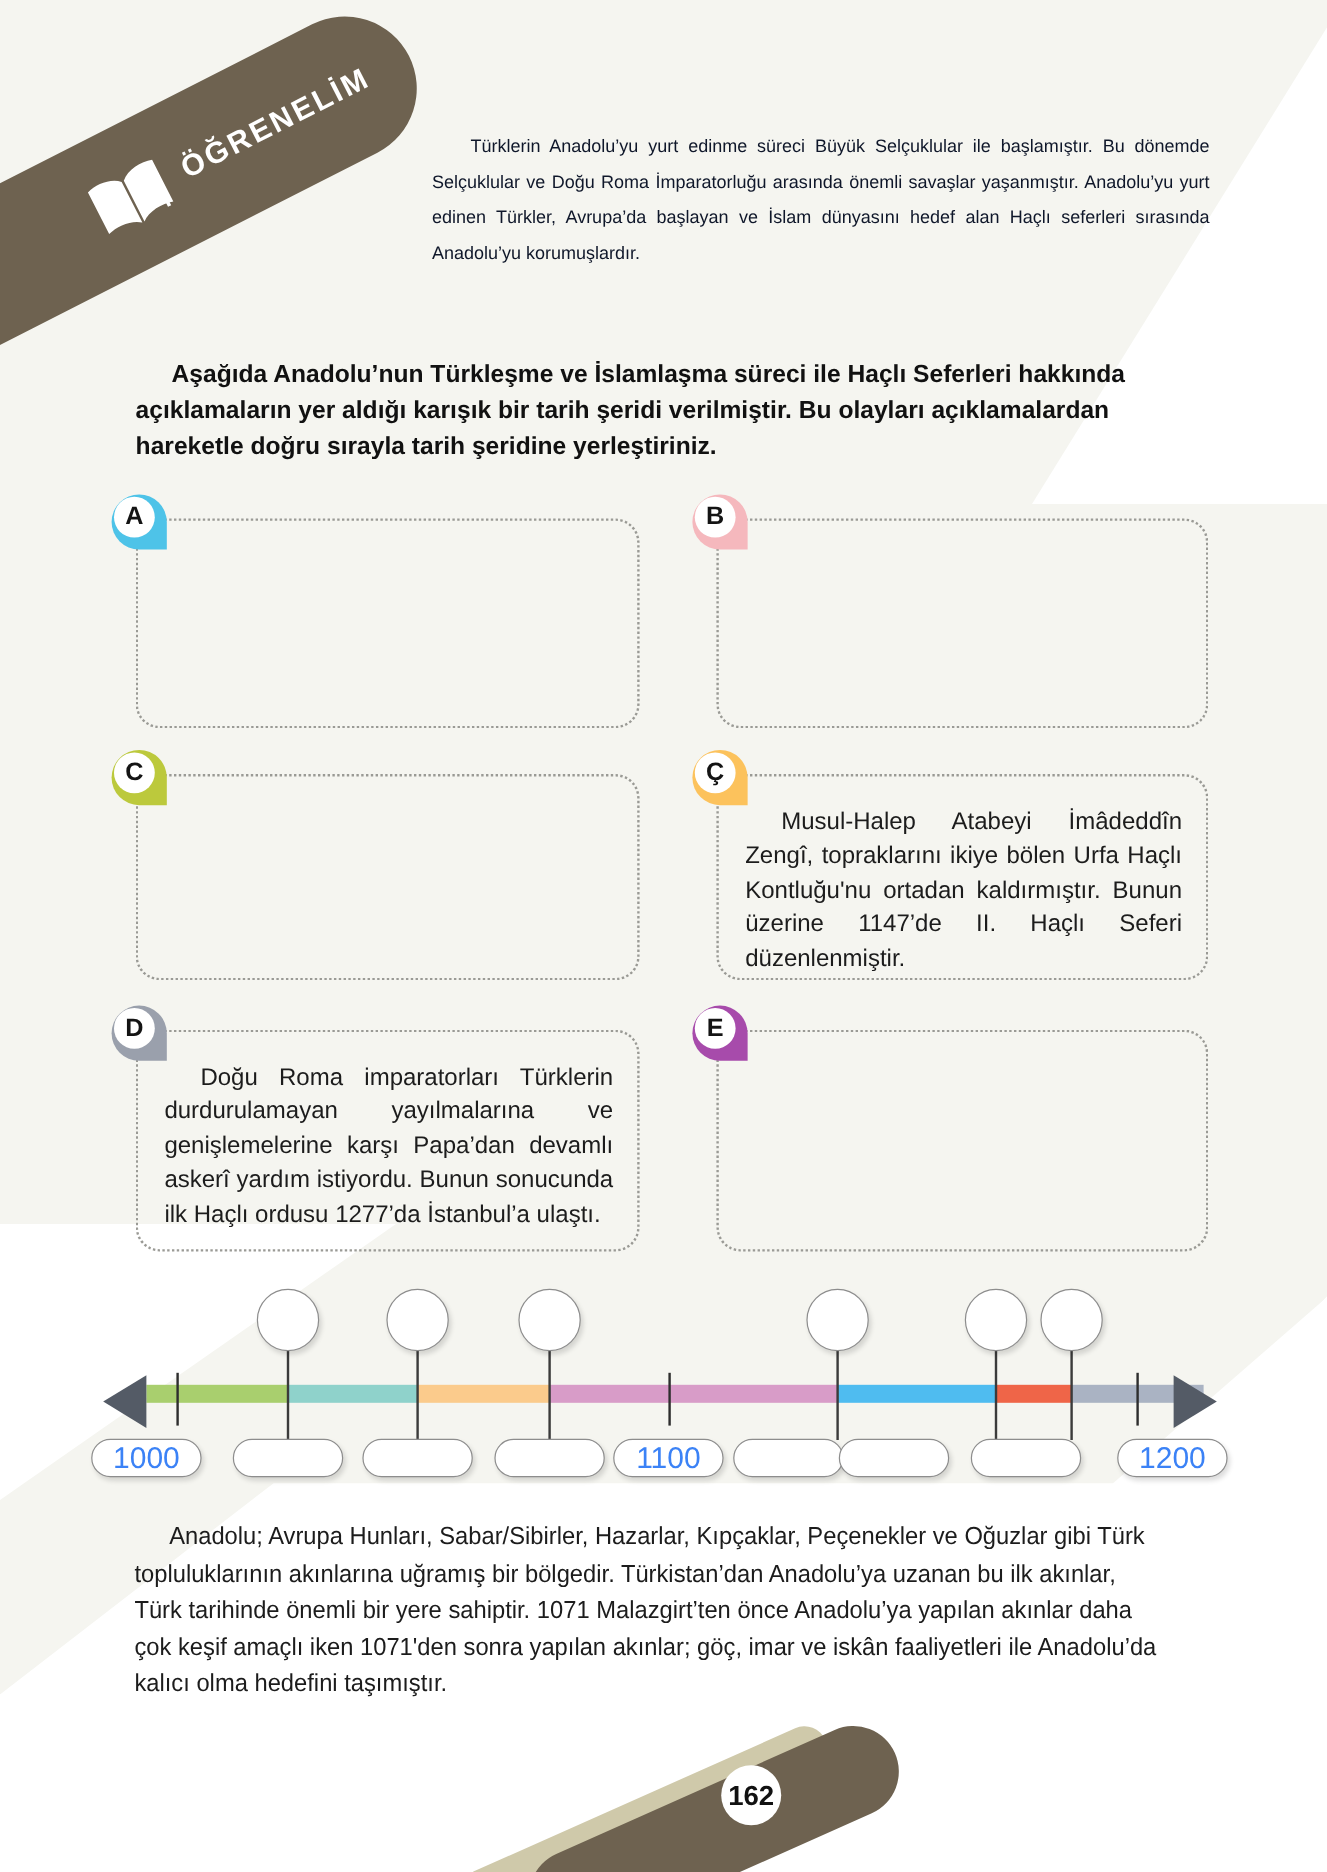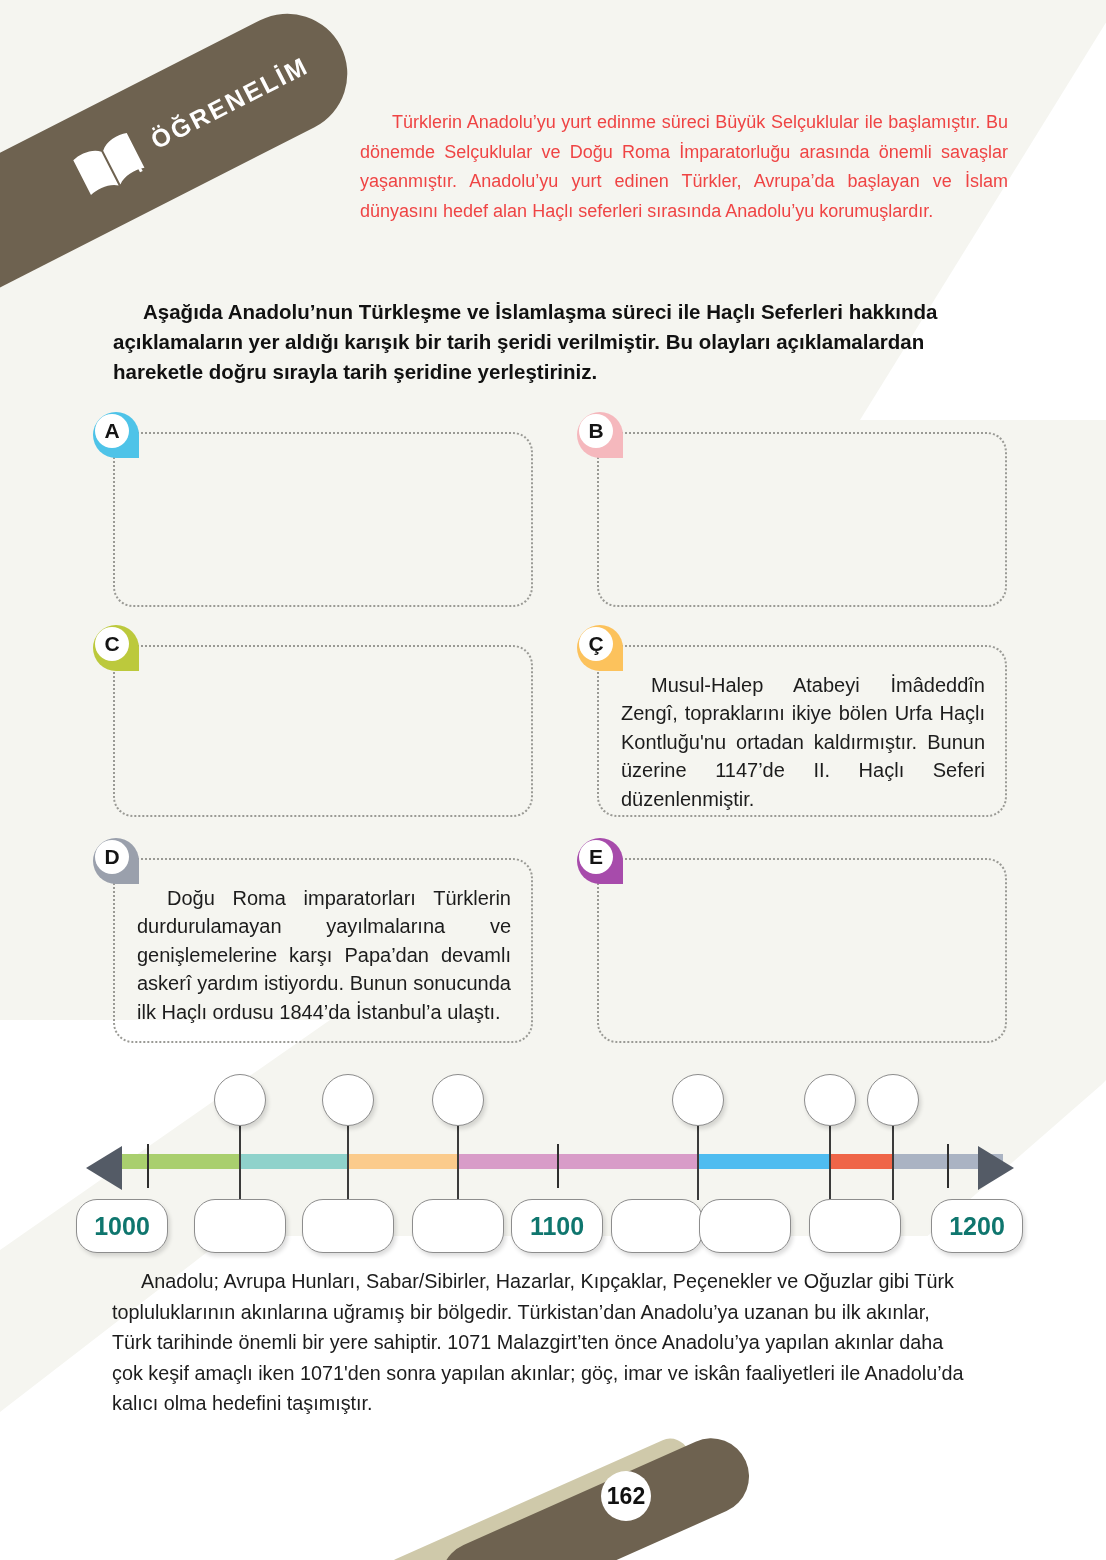--- a/index.html
+++ b/index.html
@@ -61,21 +61,21 @@
   #book-icon{
     position:absolute;
     left:206px; top:50%;
     transform:translateY(-50%);
     width:68px; height:52px;
   }
 
   
   #intro-paragraph{
     position:absolute; left:360px; top:108px; width:648px;
-    font-size:18px; line-height:29.5px; color:#ef4444;
+    font-size:15px; line-height:29.5px; color:#0f172a;
     text-align:justify; text-indent:32px;
     z-index:7;
   }
   #instruction-paragraph{
     position:absolute; left:113px; top:297px; width:892px;
     font-size:20.5px; line-height:30px; color:#111;
     font-weight:bold; text-align:left; text-indent:30px;
     z-index:7;
   }
   #closing-paragraph{
@@ -142,28 +142,27 @@
     z-index:9;
   }
   .tl-circle{
     position:absolute; width:52px; height:52px;
     border-radius:50%;
     background:#ffffff; border:1.6px solid #8d8d8d;
     box-shadow:2px 3px 4px rgba(0,0,0,0.14);
     z-index:10;
   }
   .tl-pill{
-    position:absolute; width:92px; height:54px;
+    position:absolute; width:92px; height:32px;
     border-radius:21px;
     background:#ffffff; border:1.6px solid #8d8d8d;
     box-shadow:2px 3px 4px rgba(0,0,0,0.14);
     display:flex; align-items:center; justify-content:center;
-    font-size:25px; color:#0f766e;
+    font-size:25px; color:#3b82f6;
     z-index:10;
-    font-weight:bold;
   }
   .tl-stem{
     position:absolute; width:2.6px; background:#3b3b3b; z-index:9;
   }
   .tl-tick{
     position:absolute; width:2.4px; background:#2e2e2e; z-index:9;
   }
 
   
   #footer-bar-khaki{
@@ -239,21 +238,21 @@
   <div class="badge" style="background:#fcc25c;">
     <div class="badge-inner">Ç</div>
   </div>
   <div class="card-text">Musul-Halep Atabeyi İmâdeddîn Zengî, topraklarını ikiye bölen Urfa Haçlı Kontluğu'nu ortadan kaldırmıştır. Bunun üzerine 1147’de II. Haçlı Seferi düzenlenmiştir.</div>
 </div>
 
 <div class="card" style="left:113px; top:858px; width:420px; height:185px;">
   <div class="badge" style="background:#9aa0ac;">
     <div class="badge-inner">D</div>
   </div>
-  <div class="card-text">Doğu Roma imparatorları Türklerin durdurulamayan yayılmalarına ve genişlemelerine karşı Papa’dan devamlı askerî yardım istiyordu. Bunun sonucunda ilk Haçlı ordusu 1844’da İstanbul’a ulaştı.</div>
+  <div class="card-text">Doğu Roma imparatorları Türklerin durdurulamayan yayılmalarına ve genişlemelerine karşı Papa’dan devamlı askerî yardım istiyordu. Bunun sonucunda ilk Haçlı ordusu 1277’da İstanbul’a ulaştı.</div>
 </div>
 
 <div class="card" style="left:597px; top:858px; width:410px; height:185px;">
   <div class="badge" style="background:#a74bab;">
     <div class="badge-inner">E</div>
   </div>
 </div>
 
 <div class="tl-arrow-left"></div>
 <div class="tl-arrow-right"></div>

